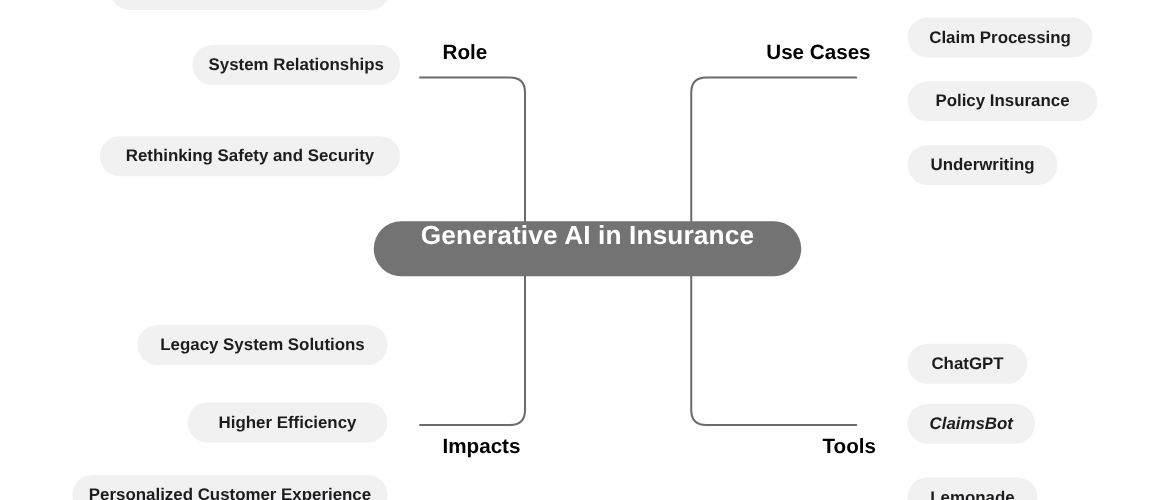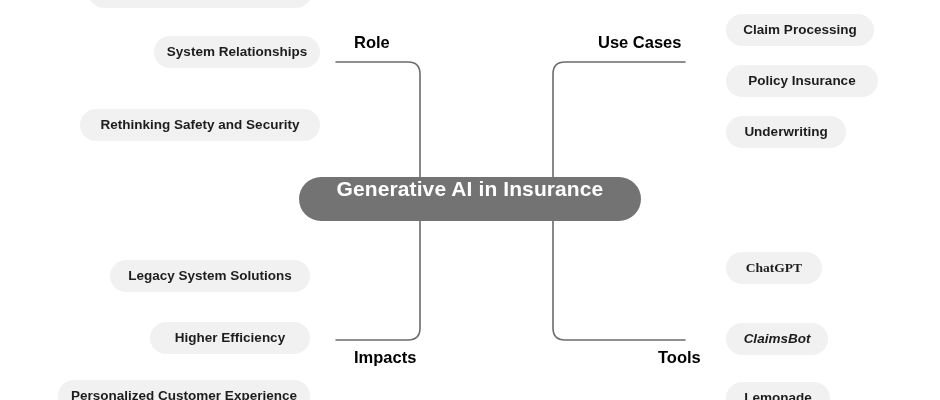--- a/index.html
+++ b/index.html
@@ -60,21 +60,21 @@
   
   .branch-title {
     position: absolute;
     font-size: 16.5px;
     font-weight: bold;
     color: #000000;
     white-space: nowrap;
     margin-left: 16px;
   }
   .bt-role      { left: 338px; top: 33px; }
-  .bt-usecases  { left: 582px; top: 33px; }
+  .bt-usecases  { left: 597px; top: 33px; }
   .bt-impacts   { left: 338px; top: 348px; }
   .bt-tools     { left: 642px; top: 348px; }
 
   
   .pill {
     position: absolute;
     height: 31px;
     border-radius: 16px;
     background: #f1f1f2;
     display: flex;
@@ -97,21 +97,21 @@
   .p-client-rel   { right: 620px; top: 36px;  width: 166px; }
   .p-rethinking   { right: 620px; top: 109px; width: 240px; }
   .p-legacy       { right: 630px; top: 260px; width: 200px; }
   .p-higher-eff   { right: 630px; top: 322px; width: 160px; }
   .p-personalized { right: 630px; top: 380px; width: 252px; }
 
   
   .p-claim-proc   { left: 726px; top: 14px;  width: 148px; }
   .p-policy-gen   { left: 726px; top: 65px;  width: 152px; }
   .p-underwriting { left: 726px; top: 116px; width: 120px; }
-  .p-chatgpt      { left: 726px; top: 252px; width: 96px; font-family: Liberation Serif, serif;  }
+  .p-chatgpt      { left: 726px; top: 275px; width: 96px;  }
   .p-claimsbot    { left: 726px; top: 323px; width: 102px; font-style: italic; }
   .p-lemonade     { left: 726px; top: 382px; width: 104px; }
 
   
   .p-clipped-top {
     left: 88px;
     top: -24px;
     width: 224px;
     height: 31px;
   }

